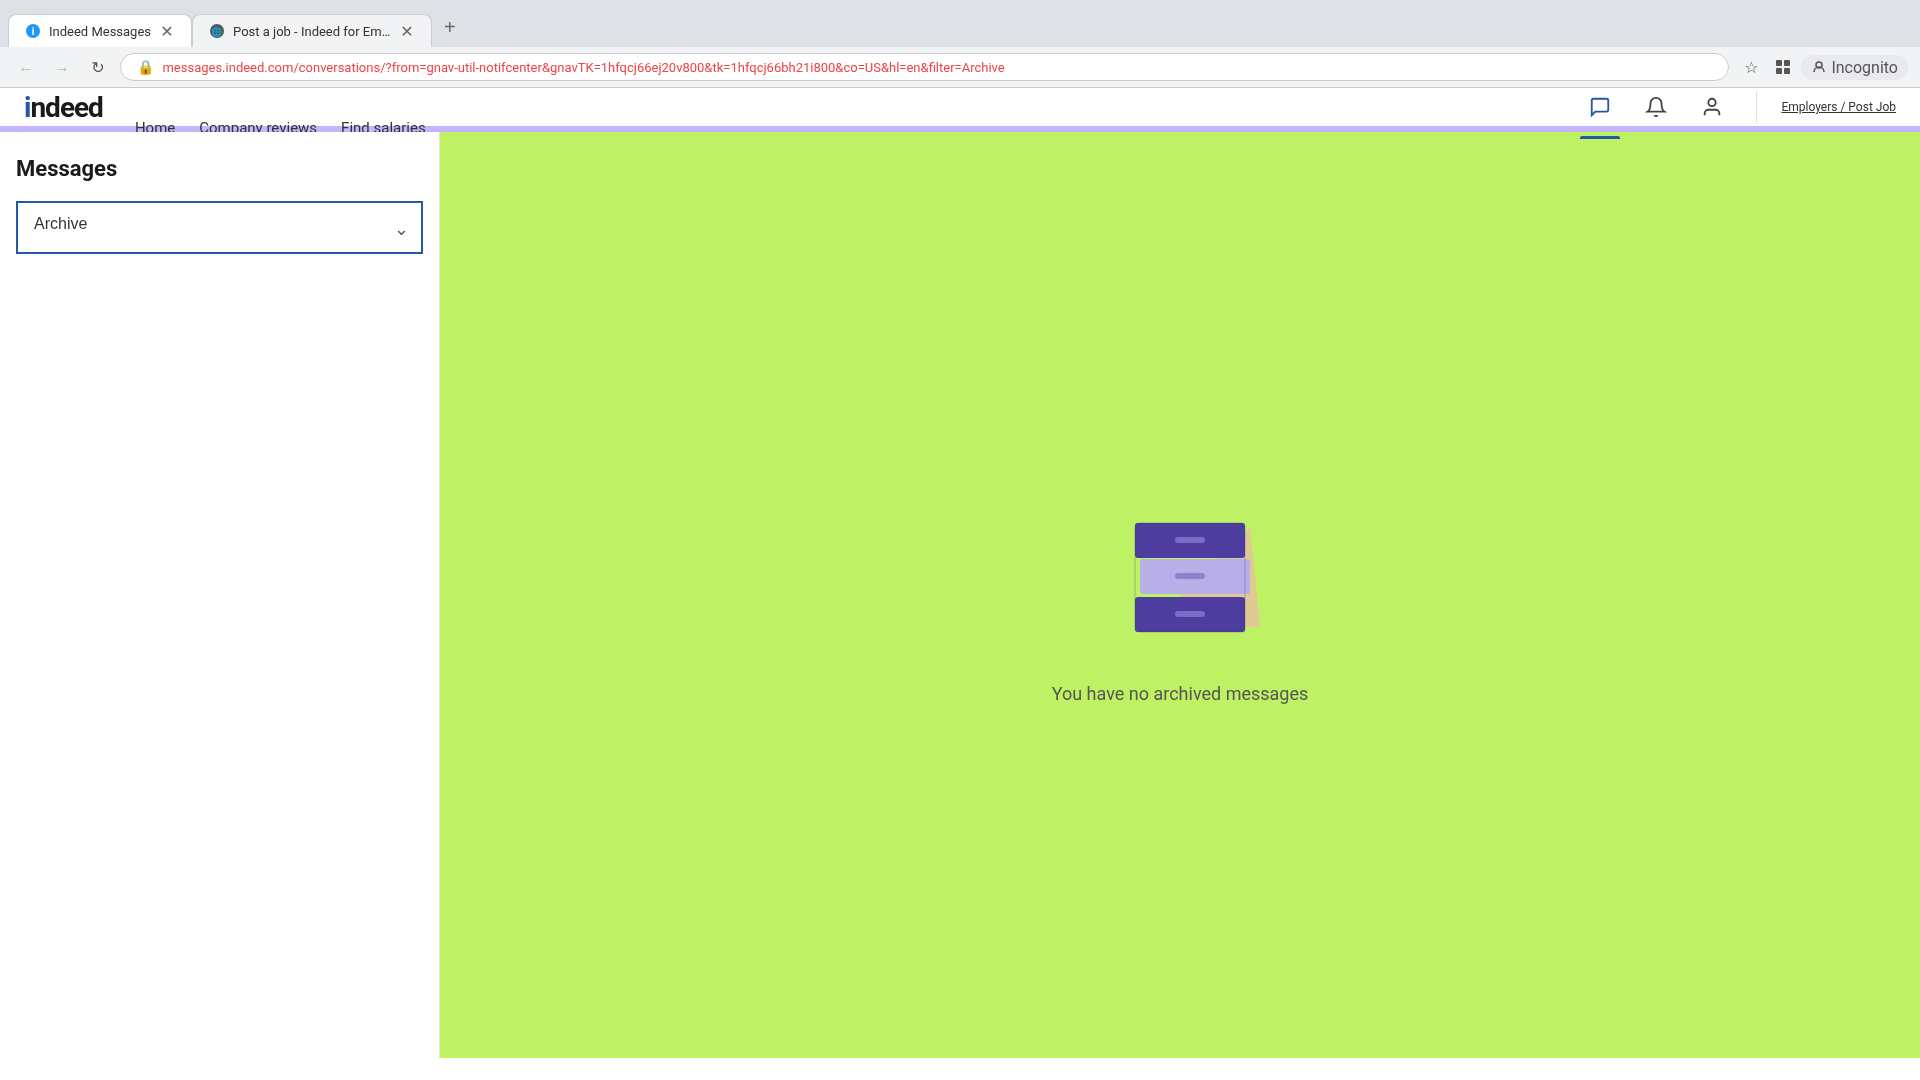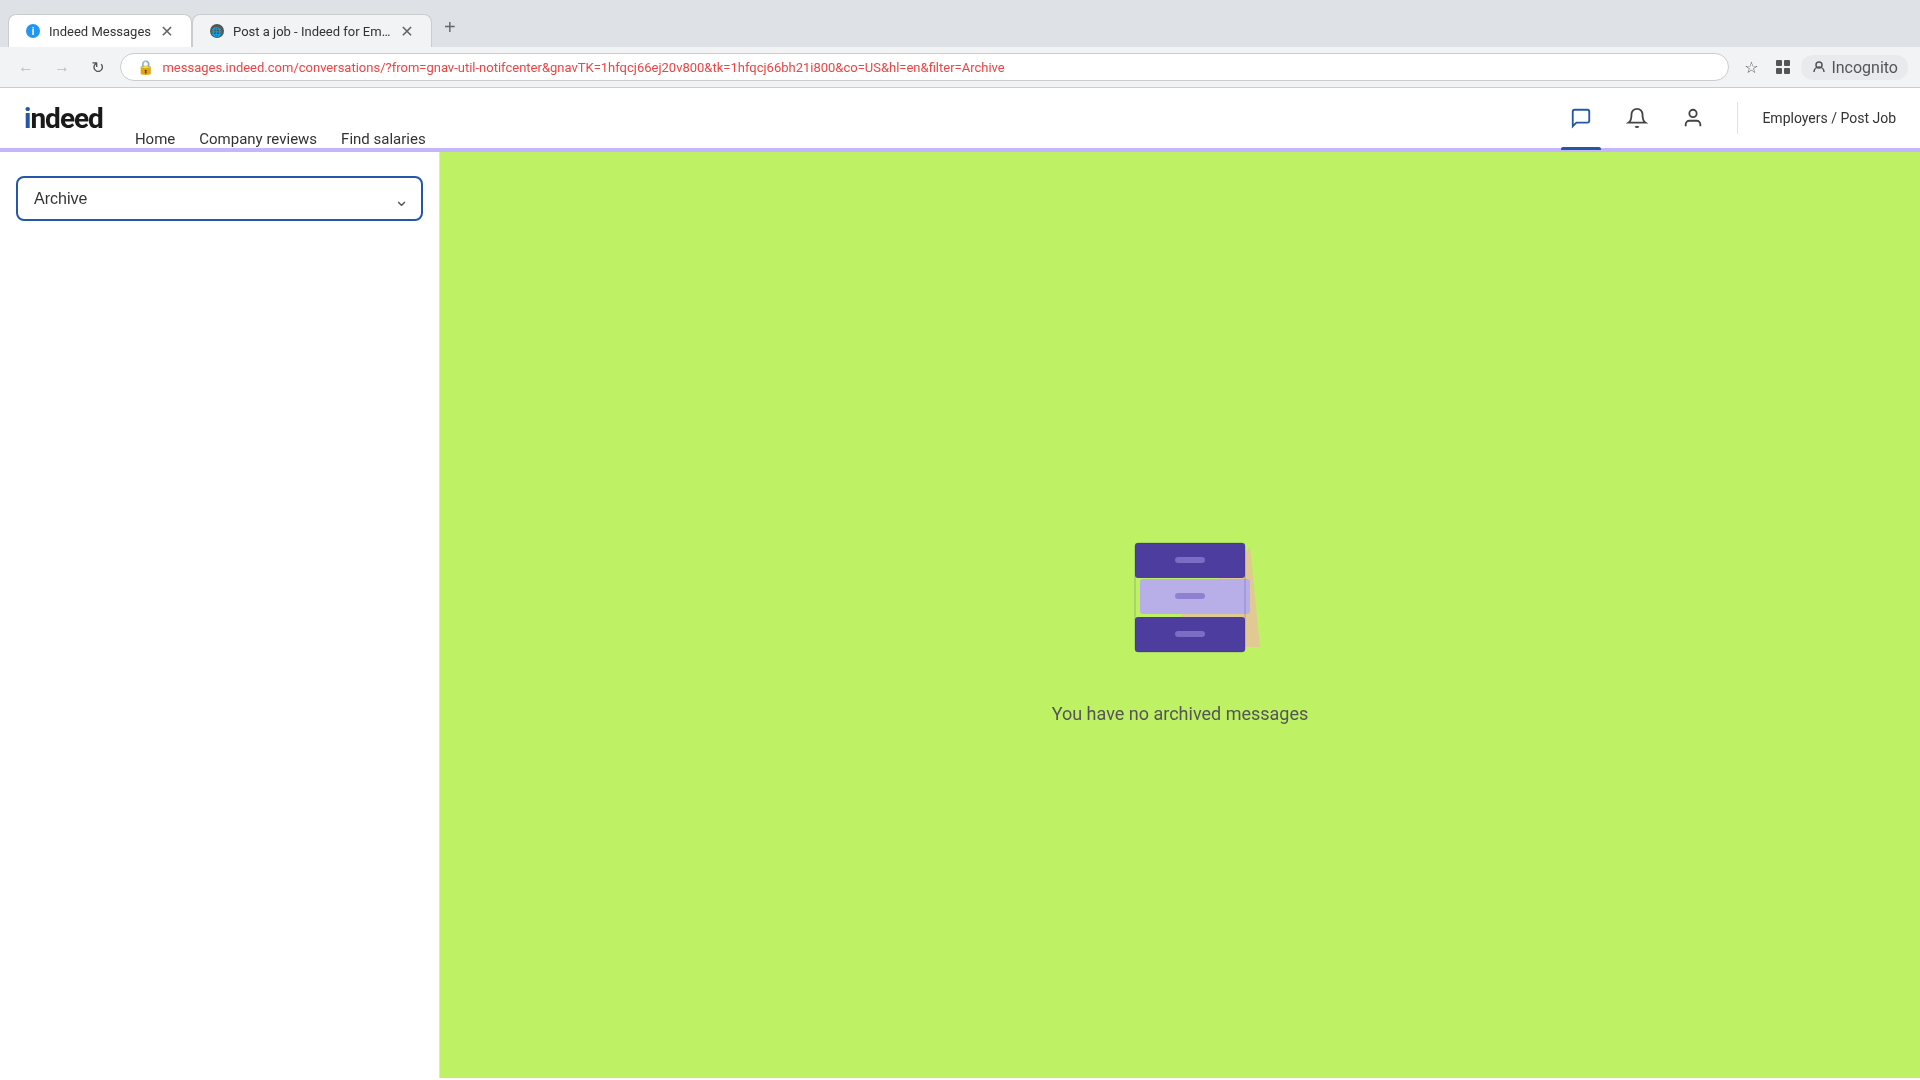--- a/index.html
+++ b/index.html
@@ -21,39 +21,39 @@
     .address-bar-url { flex: 1; overflow: hidden; text-overflow: ellipsis; white-space: nowrap; font-size: 13px; color: #ef4444; }
     .address-bar-icon { color: #666; font-size: 14px; }
     .toolbar-right { display: flex; align-items: center; gap: 4px; }
     .toolbar-btn { width: 28px; height: 28px; display: flex; align-items: center; justify-content: center; border-radius: 50%; cursor: pointer; color: #555; font-size: 16px; border: none; background: transparent; }
     .incognito-badge { background: #e8eaed; border-radius: 12px; padding: 3px 10px; font-size: 16px; color: #555; display: flex; align-items: center; gap: 4px; }
 
     
     .app { background: #fff; min-height: calc(1080px - 90px); }
 
     
-    .indeed-nav { height: 64px; display: flex; align-items: center; padding: 0 24px; border-bottom: 4px solid #c4b5fd; gap: 0; }
+    .indeed-nav { height: 44px; display: flex; align-items: center; padding: 0 24px; border-bottom: 6px solid #c4b5fd; gap: 0; }
     .indeed-logo { display: flex; align-items: center; margin-right: 32px; text-decoration: none; }
     .logo-text { font-size: 28px; font-weight: 700; color: #2557a7; letter-spacing: -1px; }
     .nav-links { display: flex; align-items: flex-end; gap: 24px; flex: 1; margin-top: 42px; }
     .nav-link { font-size: 15px; color: #333; text-decoration: none; cursor: pointer; padding: 4px 0; }
     .nav-right { display: flex; align-items: center; gap: 16px; }
     .nav-icon-btn { width: 40px; height: 40px; display: flex; align-items: center; justify-content: center; cursor: pointer; color: #444; border-radius: 50%; position: relative; }
     .nav-icon-btn.active::after { content: ''; position: absolute; bottom: -12px; left: 50%; transform: translateX(-50%); width: 40px; height: 3px; background: #2557a7; border-radius: 2px 2px 0 0; }
     .nav-divider { width: 1px; height: 32px; background: #e4e2e0; margin: 0 8px; }
-    .nav-employer-link { font-size: 14px; color: #333; cursor: pointer; white-space: nowrap; }
+    .nav-employer-link { font-size: 12px; color: #333; cursor: pointer; white-space: nowrap; text-decoration: underline; }
 
     
     .main-content { display: flex; height: calc(1080px - 154px); }
 
     
     .messages-panel { width: 440px; min-width: 440px; border-right: 1px solid #e4e2e0; padding: 24px 16px; background: #fff; }
     .messages-title { font-size: 22px; font-weight: 700; color: #1a1a1a; margin-bottom: 20px; }
     .filter-select-wrapper { position: relative; }
-    .filter-select-wrapper select { width: 100%; border: 2px solid #2557a7; border-radius: 8px; padding: 12px 40px 12px 16px; font-size: 16px; color: #333; appearance: none; background: #fff; cursor: pointer; outline: none; }
+    .filter-select-wrapper select { width: 100%; border: 2px solid #2557a7; border-radius: 0; padding: 12px 40px 20px 16px; font-size: 16px; color: #333; appearance: none; background: #fff; cursor: pointer; outline: none; }
     .filter-chevron { position: absolute; right: 14px; top: 50%; transform: translateY(-50%); pointer-events: none; color: #555; font-size: 18px; }
 
     
     .archive-content { flex: 1; display: flex; flex-direction: column; align-items: center; justify-content: center; background: #bef264; padding: 40px; }
     .archive-illustration { margin-bottom: 32px; }
     .archive-empty-text { font-size: 18px; color: #555; text-align: center; }
   </style>
 </head>
 <body>
 
@@ -144,20 +144,21 @@
         </svg>
       </div>
       <div class="nav-divider"></div>
       <a class="nav-employer-link">Employers / Post Job</a>
     </div>
   </nav>
 
   <div class="main-content">
 
     <div class="messages-panel">
+      <h1 class="messages-title">Messages</h1>
       <div class="filter-select-wrapper">
         <select>
           <option value="archive">Archive</option>
           <option value="inbox">Inbox</option>
         </select>
         <span class="filter-chevron">⌄</span>
       </div>
     </div>
 
     <div class="archive-content">

